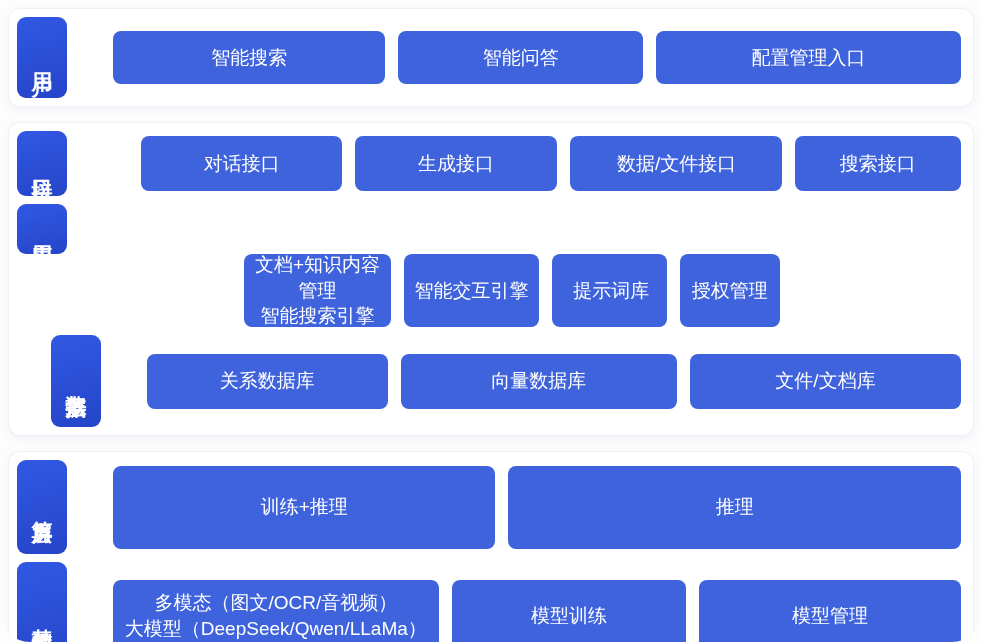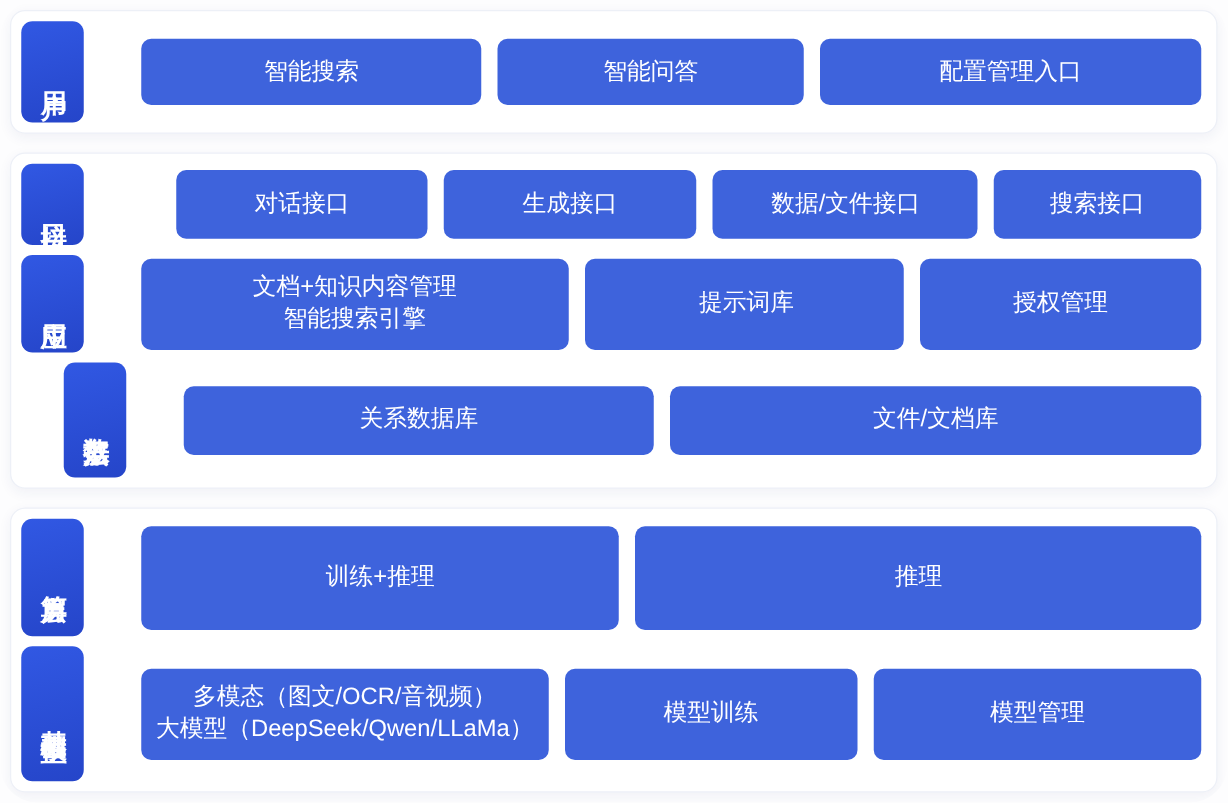--- a/index.html
+++ b/index.html
@@ -55,21 +55,21 @@
     text-align: center;
     font-size: 19px;
     font-weight: 500;
     line-height: 1.35;
     white-space: pre-line;
     padding: 0 8px;
   }
   
   .r-user    { min-height: 81px; }  .r-user .btn    { height: 53px; }
   .r-api     { min-height: 65px; gap: 28px; }  .r-api .btn     { height: 55px; }
-  .r-app     { min-height: 78px; }  .r-app .btn     { height: 73px; }
+  .r-app     { min-height: 78px; flex-direction: column; }  .r-app .btn     { height: 73px; }
   .r-data    { min-height: 92px; padding-left: 34px; }  .r-data .btn    { height: 55px; }
   .r-model   { min-height: 108px; } .r-model .btn   { height: 73px; }
   .r-compute { min-height: 94px; }  .r-compute .btn { height: 83px; }
   
   .w275 { flex: 275 1 0; } .w245 { flex: 245 1 0; } .w310 { flex: 310 1 0; }
   .w170 { flex: 170 1 0; } .w178 { flex: 178 1 0; padding-left: 10px; } .w138 { flex: 138 1 0; }
   .w162 { flex: 162 1 0; } .w252 { flex: 252 1 0; } .w228 { flex: 228 1 0; }
   .w182 { flex: 182 1 0; padding-left: 12px; } .w292 { flex: 292 1 0; } .w286 { flex: 286 1 0; }
   .w330 { flex: 330 1 0; } .w233 { flex: 233 1 0; } .w262 { flex: 262 1 0; }
   .w382 { flex: 382 1 0; } .w455 { flex: 455 1 0; }
@@ -98,28 +98,30 @@
         <div class="btn w170">生成接口</div>
         <div class="btn w178">数据/文件接口</div>
         <div class="btn w138">搜索接口</div>
       </div>
     </div>
     <div class="row r-app">
       <div class="tab">应用</div>
       <div class="nodes">
         <div class="btn w252">文档+知识内容管理
 智能搜索引擎</div>
+        <div class="btn w228">智能交互引擎</div>
         <div class="btn w182">提示词库</div>
         <div class="btn w162">授权管理</div>
       </div>
     </div>
     <div class="row r-data">
       <div class="tab">数据层</div>
       <div class="nodes">
         <div class="btn w252">关系数据库</div>
+        <div class="btn w292">向量数据库</div>
         <div class="btn w286">文件/文档库</div>
       </div>
     </div>
   </section>
 
   <section class="card">
     <div class="row r-compute">
       <div class="tab">算力层</div>
       <div class="nodes">
         <div class="btn w382">训练+推理</div>

